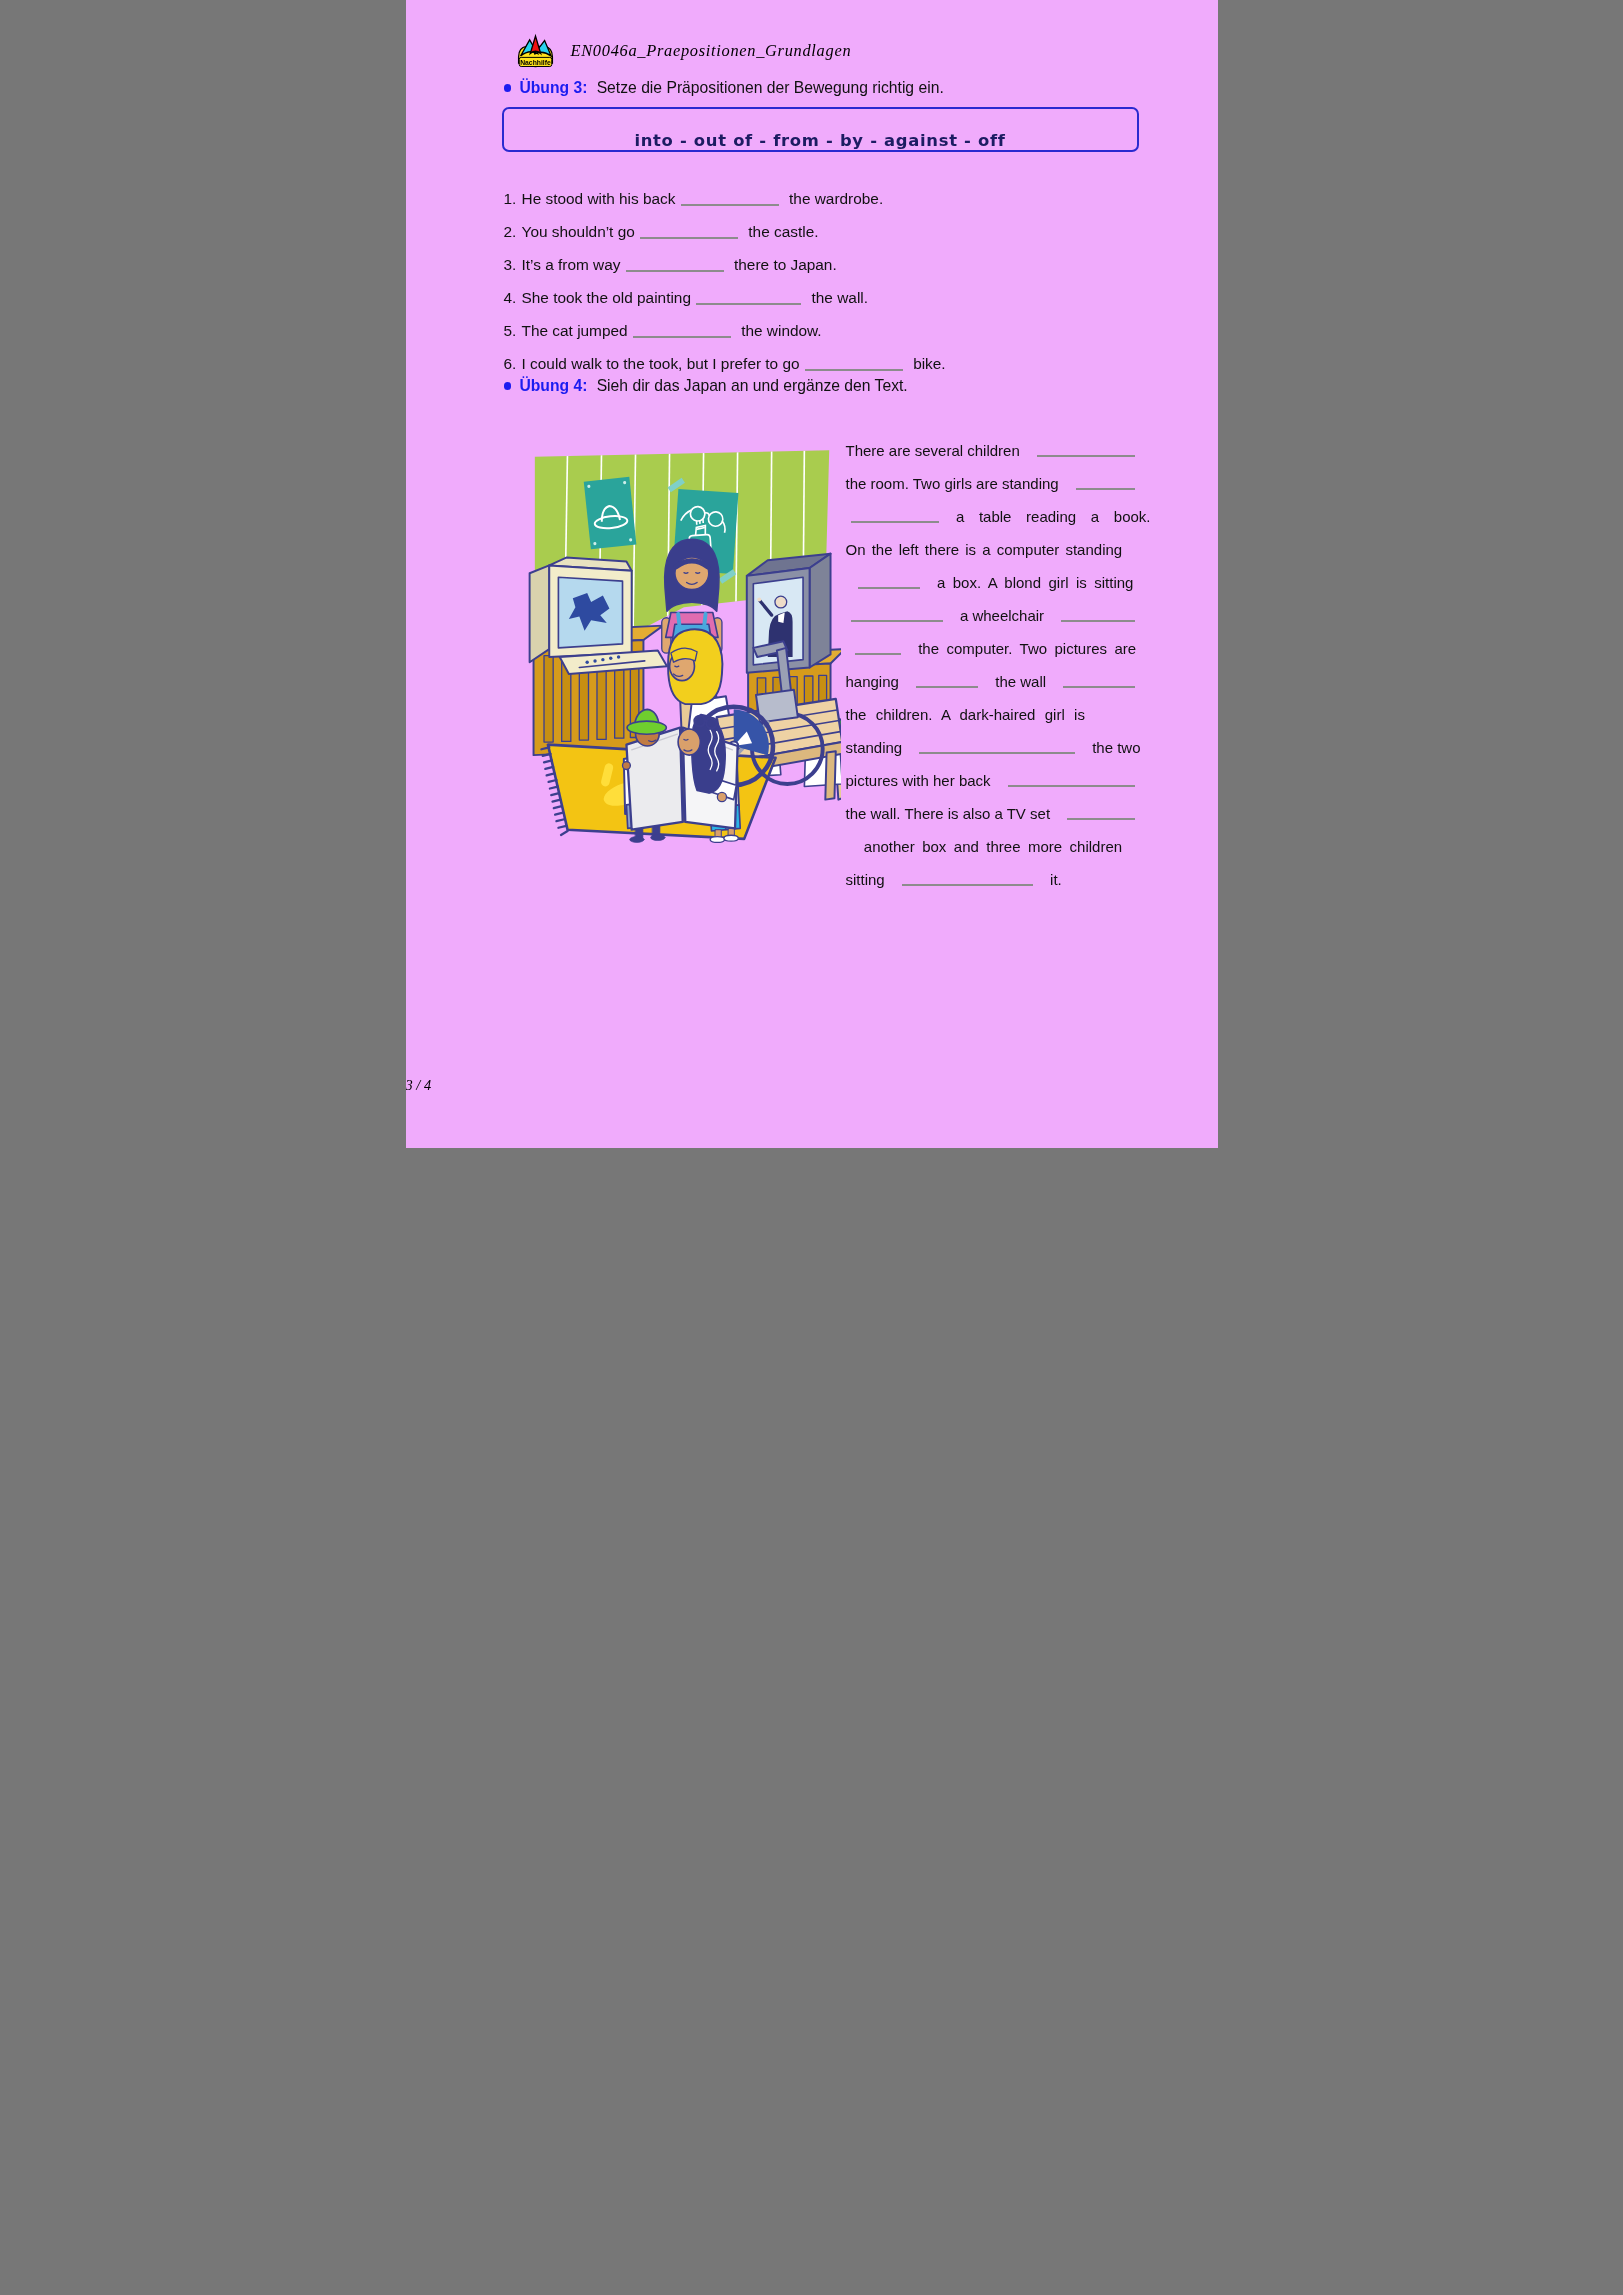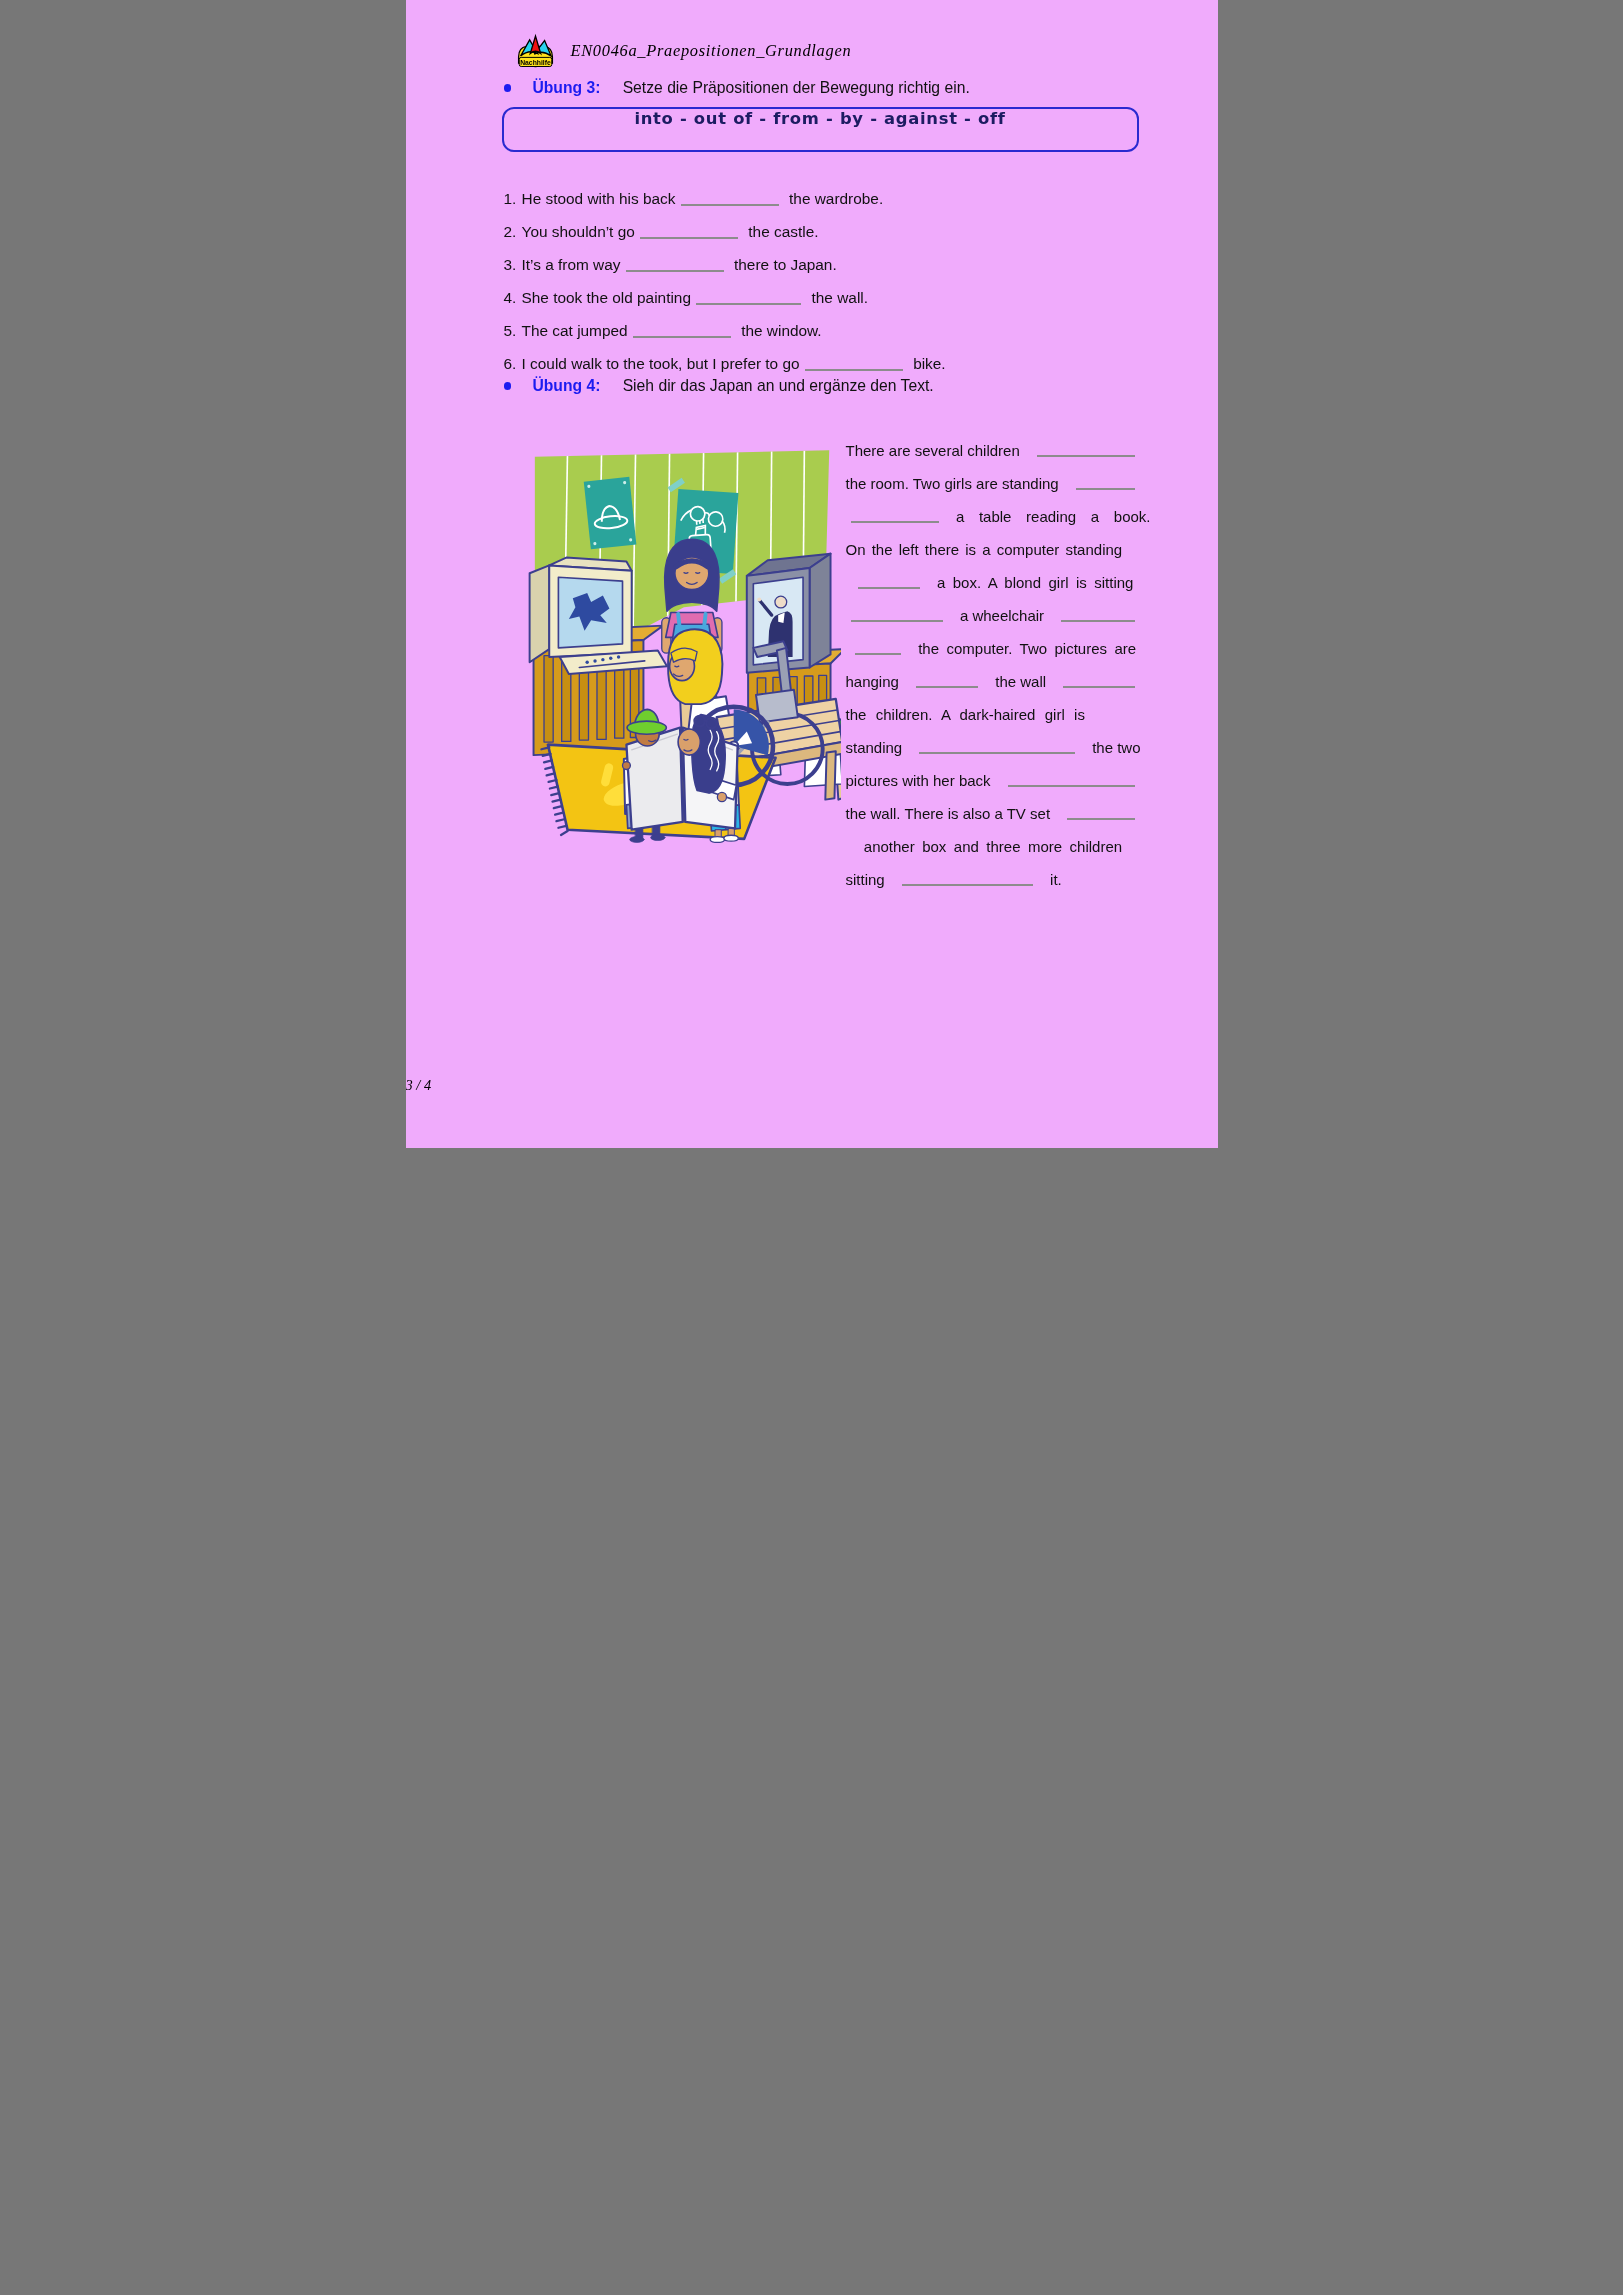--- a/index.html
+++ b/index.html
@@ -9,31 +9,31 @@
     background: #f0abfc; margin: 0 auto; overflow: hidden;
   }
   
   .hdr-logo { position: absolute; left: 110px; top: 33px; width: 39px; height: 41px; }
   .doc-title {
     position: absolute; left: 165px; top: 41px;
     font-family: "Liberation Serif", serif; font-style: italic;
     font-size: 16.4px; color: #000; letter-spacing: 0.7px;
   }
   
-  .ex-heading { position: absolute; left: 98px; display: flex; align-items: center; gap: 21px; font-size: 15.7px; text-align: right; }
+  .ex-heading { position: absolute; left: 98px; display: flex; align-items: center; gap: 8px; font-size: 15.7px; text-align: right; }
   .ex3-heading { top: 79px; }
   .ex4-heading { top: 377px; }
   .bullet { width: 7.9px; height: 7.9px; border-radius: 50%; background: #1c1cf0; flex: 0 0 auto; }
   .ex-label { color: #1c1cf0; font-weight: bold; }
   .ex-instr { color: #111; margin-left: 1.3px; }
   
   .word-bank {
     position: absolute; left: 96px; top: 107px; width: 637px; height: 45px;
-    border: 2px solid #2a2ad0; border-radius: 12px;
-    display: flex; align-items: flex-start; justify-content: center;
+    border: 2px solid #2a2ad0; border-radius: 7px;
+    display: flex; align-items: flex-end; justify-content: center;
   }
   .word-bank span {
     color: #1c1c62; font-size: 16.4px; font-weight: bold; letter-spacing: 0.7px;
     font-family: "DejaVu Sans", sans-serif;
   }
   
   .sentences { position: absolute; left: 98px; top: 175px; width: 628px; }
   .ex-line { display: flex; align-items: flex-end; height: 33px; font-size: 15.4px; color: #111; }
   .ex-line .num { white-space: pre; }
   .ex-line .txt { white-space: pre; margin-left: 5.2px; }

